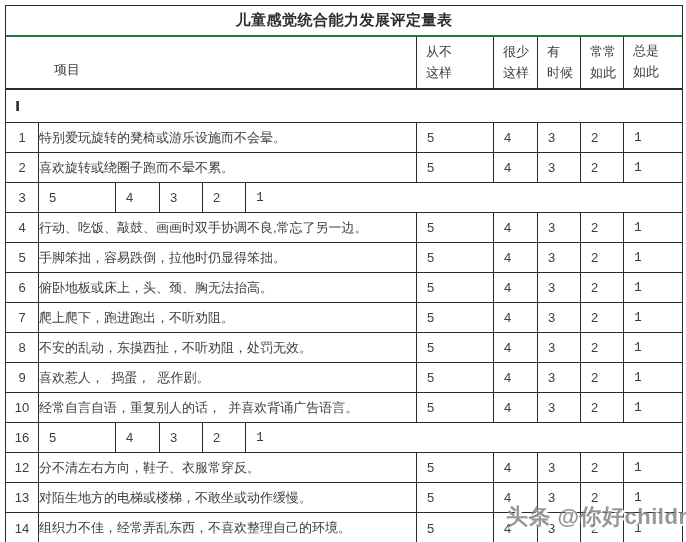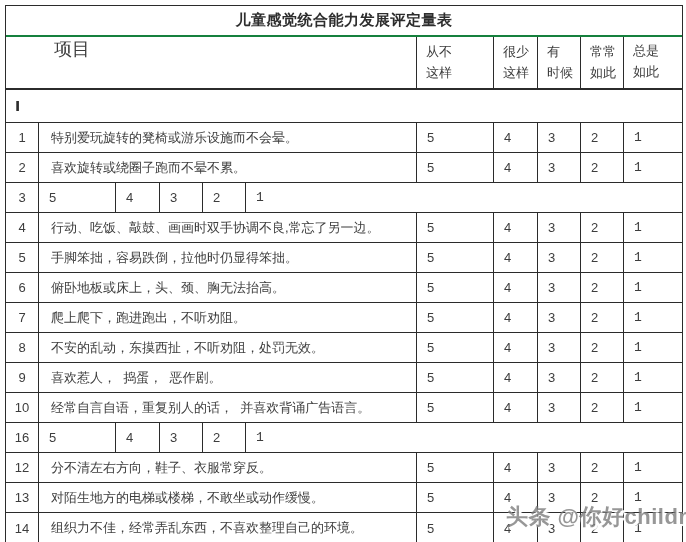--- a/index.html
+++ b/index.html
@@ -24,23 +24,23 @@
     font-size: 15px; font-weight: bold; color: #2d2d2d;
     letter-spacing: 0.5px;
   }
   .header-row {
     display: flex;
     height: 53px;
     border-bottom: 2px solid #2b2b2b;
   }
   .item-head {
     flex: 1;
-    display: flex; align-items: flex-start;
+    display: flex; align-items: flex-end;
     padding: 0 0 9px 48px;
-    font-size: 18px; color: #3d3d3d;
+    font-size: 13px; color: #3d3d3d;
   }
   .rate-head {
     display: flex; flex-direction: column; justify-content: space-between;
     padding: 7px 0 7px 9px;
     border-left: 1px solid #2b2b2b;
     font-size: 13px; color: #3d3d3d;
     line-height: 16px;
   }
   .w1 { width: 45px; } .w2 { width: 44px; margin-left: 32px; } .w3 { width: 43px; }
   .w4 { width: 43px; } .w5 { width: 59px; font-family: Liberation Mono, monospace; }
@@ -58,21 +58,21 @@
     border-bottom: 1px solid #2b2b2b;
   }
   .data-row:last-child { border-bottom: none; }
   .cell {
     display: flex; align-items: center;
     font-size: 13px; color: #3d3d3d;
     overflow: hidden;
     white-space: pre;
   }
   .cell.num { width: 32px; justify-content: center; }
-  .cell.item { flex: 1; padding-left: 12px; border-left: 1px solid #2b2b2b; }
+  .cell.item { flex: 1; padding-left: 0; border-left: 1px solid #2b2b2b; }
   .cell.rate { padding-left: 10px; border-left: 1px solid #2b2b2b; }
   .watermark {
     position: absolute;
     left: 506px; top: 502px;
     font-size: 22px; font-weight: bold;
     color: rgba(122,122,122,0.78);
     text-shadow: 2px 2px 0 rgba(255,255,255,0.95), 3px 3px 1px rgba(255,255,255,0.6);
     letter-spacing: 0.5px;
     white-space: nowrap;
     z-index: 5;

